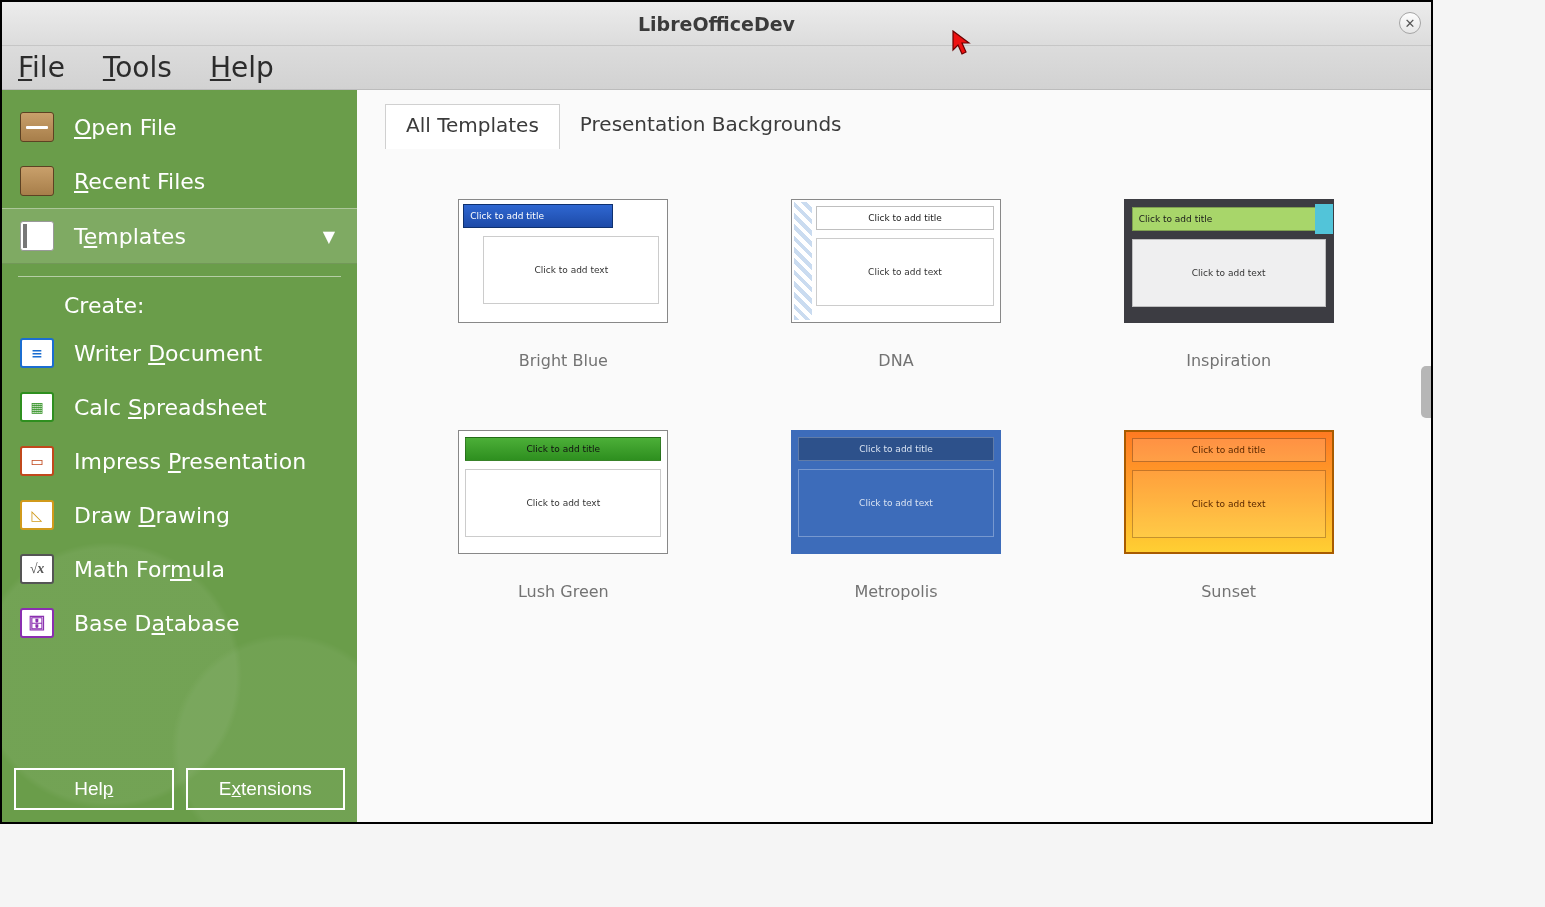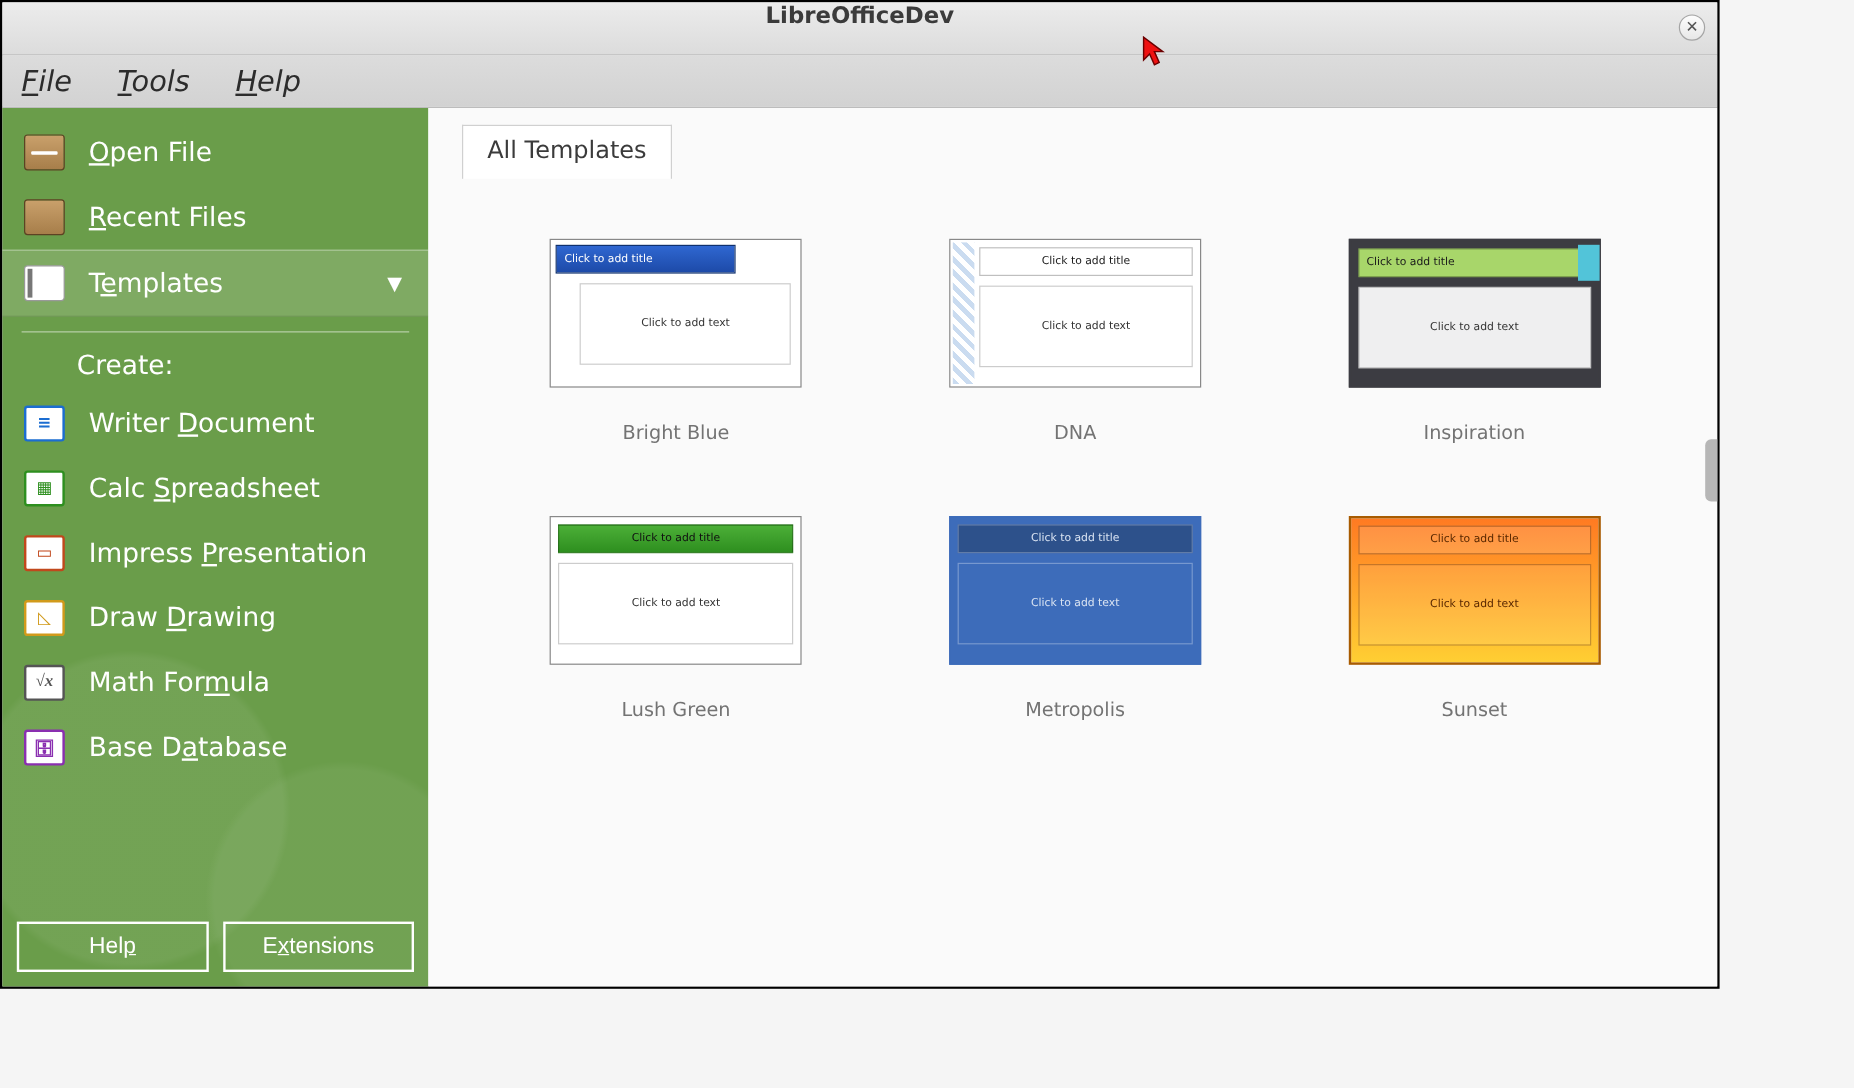--- a/index.html
+++ b/index.html
@@ -14,21 +14,21 @@
     display: flex;
     flex-direction: column;
     position: relative;
   }
 
   
   .titlebar {
     height: 44px;
     background: linear-gradient(to bottom, #ececec, #dcdcdc);
     display: flex;
-    align-items: flex-start;
+    align-items: center;
     justify-content: center;
     position: relative;
     border-bottom: 1px solid #c6c6c6;
   }
   .titlebar .title {
     font-size: 19px;
     font-weight: 600;
     color: #3b3b3b;
   }
   .titlebar .close-btn {
@@ -52,25 +52,24 @@
   .menubar {
     height: 44px;
     background: linear-gradient(to bottom, #dcdcdc, #d2d2d2);
     display: flex;
     align-items: center;
     padding: 0 8px;
     gap: 22px;
     border-bottom: 1px solid #bcbcbc;
   }
   .menubar .menu-item {
-    font-size: 24px;
+    font-size: 28px;
     color: #2c2c2c;
     cursor: pointer;
     padding: 2px 8px;
-    font-style: italic;
   }
   .menubar .menu-item .mn { text-decoration: underline; }
 
   
   .body {
     flex: 1;
     display: flex;
     min-height: 0;
   }
 
@@ -363,20 +362,21 @@
 
       <div class="side-bottom">
         <button class="side-btn">Hel<span class="mn">p</span></button>
         <button class="side-btn">E<span class="mn">x</span>tensions</button>
       </div>
     </div>
 
     <div class="main">
       <div class="tabs">
         <div class="tab active">All Templates</div>
+        <div class="tab">Presentation Backgrounds</div>
       </div>
 
       <div class="template-grid">
 
         <div class="tpl-item">
           <div class="thumb brightblue">
             <div class="t-title">Click to add title</div>
             <div class="t-body">Click to add text</div>
           </div>
           <div class="tpl-label">Bright Blue</div>

